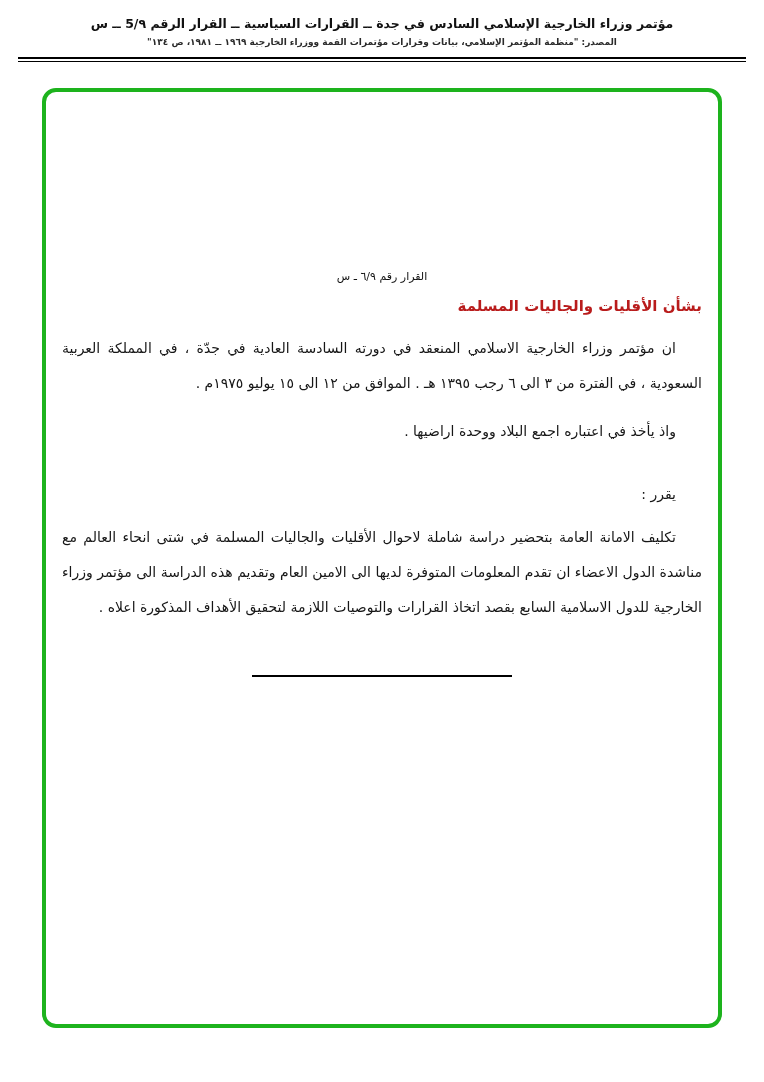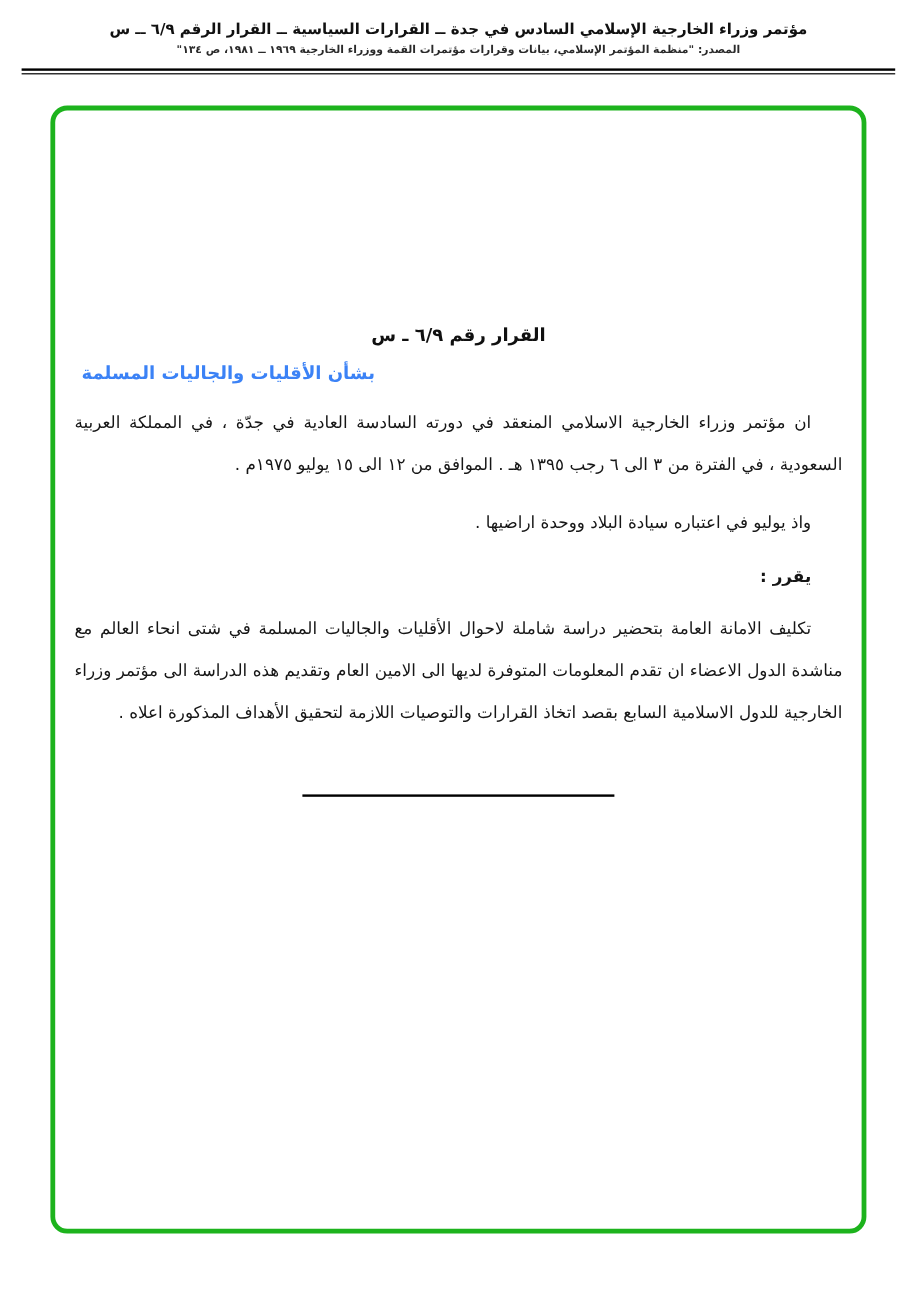--- a/index.html
+++ b/index.html
@@ -51,77 +51,77 @@
   }
   .doc-content {
     position: absolute;
     top: 0; left: 16px; right: 16px;
     direction: rtl;
   }
 
   .doc-title {
     margin-top: 178px;
     text-align: center;
-    font-weight: bold;
-    font-size: 15px;
+    font-weight: normal;
+    font-size: 11px;
     color: #101010;
   }
   .doc-subtitle {
     margin-top: 14px;
     font-weight: bold;
     font-size: 15px;
-    text-align: left;      
+    text-align: right;      
     padding-left: 6px;
-    color: #3b82f6;
+    color: #b91c1c;
   }
 
   .para {
     font-size: 14px;
     line-height: 35px;
     text-align: justify;
     text-indent: 26px;
     color: #161616;
   }
   .para.p1 { margin-top: 16px; }
   .para.p2 { margin-top: 13px; }
   .para.p3 { margin-top: 13px; }
   .para.p4 { margin-top: 10px; }
-  .para.p5 { margin-top: 10px; font-weight: bold; }
+  .para.p5 { margin-top: 28px; }
   .para.p6 { margin-top: 8px; }
 
   .end-rule {
     width: 260px;
     height: 2px;
     background: #000;
     margin: 50px auto 0 auto;
   }
 </style>
 </head>
 <body>
 
 <div class="page">
 
   <header class="page-header">
-    <div class="header-line1">مؤتمر وزراء الخارجية الإسلامي السادس في جدة ــ القرارات السياسية ــ القرار الرقم ٦/٩ ــ س</div>
+    <div class="header-line1">مؤتمر وزراء الخارجية الإسلامي السادس في جدة ــ القرارات السياسية ــ القرار الرقم 5/٩ ــ س</div>
     <div class="header-line2">المصدر: "منظمة المؤتمر الإسلامي، بيانات وقرارات مؤتمرات القمة ووزراء الخارجية ١٩٦٩ ــ ١٩٨١، ص ١٣٤"</div>
   </header>
 
   <div class="header-rule"></div>
 
   <div class="green-frame" style="border-color: rgb(29, 179, 29);">
     <div class="doc-content">
 
       <div class="doc-title">القرار رقم ٦/٩ ـ س</div>
 
       <div class="doc-subtitle">بشأن الأقليات والجاليات المسلمة</div>
 
       <p class="para p1">ان مؤتمر وزراء الخارجية الاسلامي المنعقد في دورته السادسة العادية في جدّة ، في المملكة العربية السعودية ، في الفترة من ٣ الى ٦ رجب ١٣٩٥ هـ . الموافق من ١٢ الى ١٥ يوليو ١٩٧٥م .</p>
 
 
-      <p class="para p3">واذ يوليو في اعتباره سيادة البلاد ووحدة اراضيها .</p>
+      <p class="para p3">واذ يأخذ في اعتباره اجمع البلاد ووحدة اراضيها .</p>
 
 
       <p class="para p5">يقرر :</p>
 
       <p class="para p6">تكليف الامانة العامة بتحضير دراسة شاملة لاحوال الأقليات والجاليات المسلمة في شتى انحاء العالم مع مناشدة الدول الاعضاء ان تقدم المعلومات المتوفرة لديها الى الامين العام وتقديم هذه الدراسة الى مؤتمر وزراء الخارجية للدول الاسلامية السابع بقصد اتخاذ القرارات والتوصيات اللازمة لتحقيق الأهداف المذكورة اعلاه .</p>
 
       <div class="end-rule" style="background: rgb(0, 0, 0);"></div>
 
     </div>
   </div>

